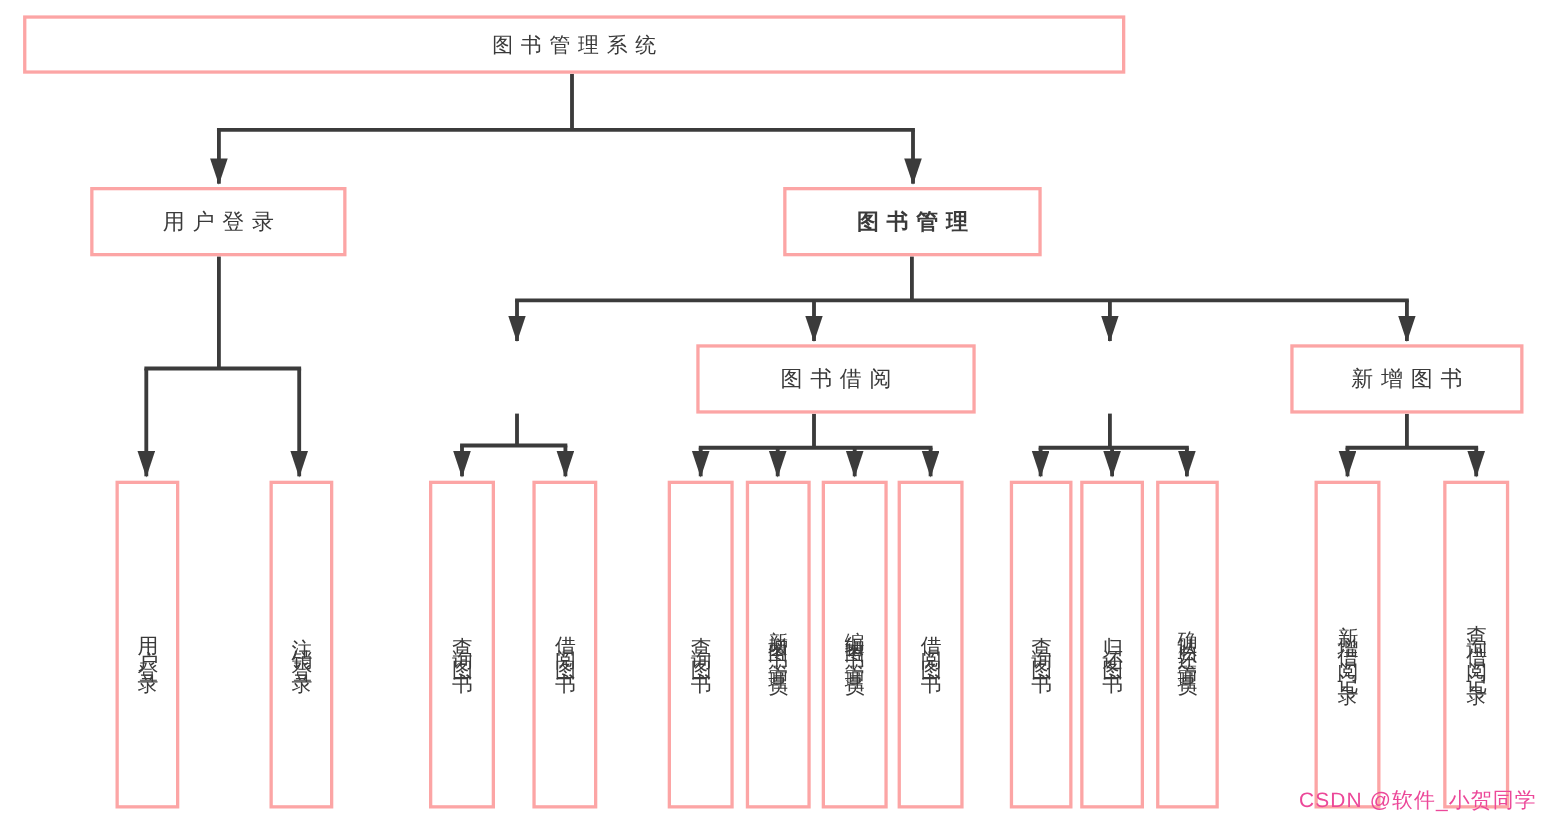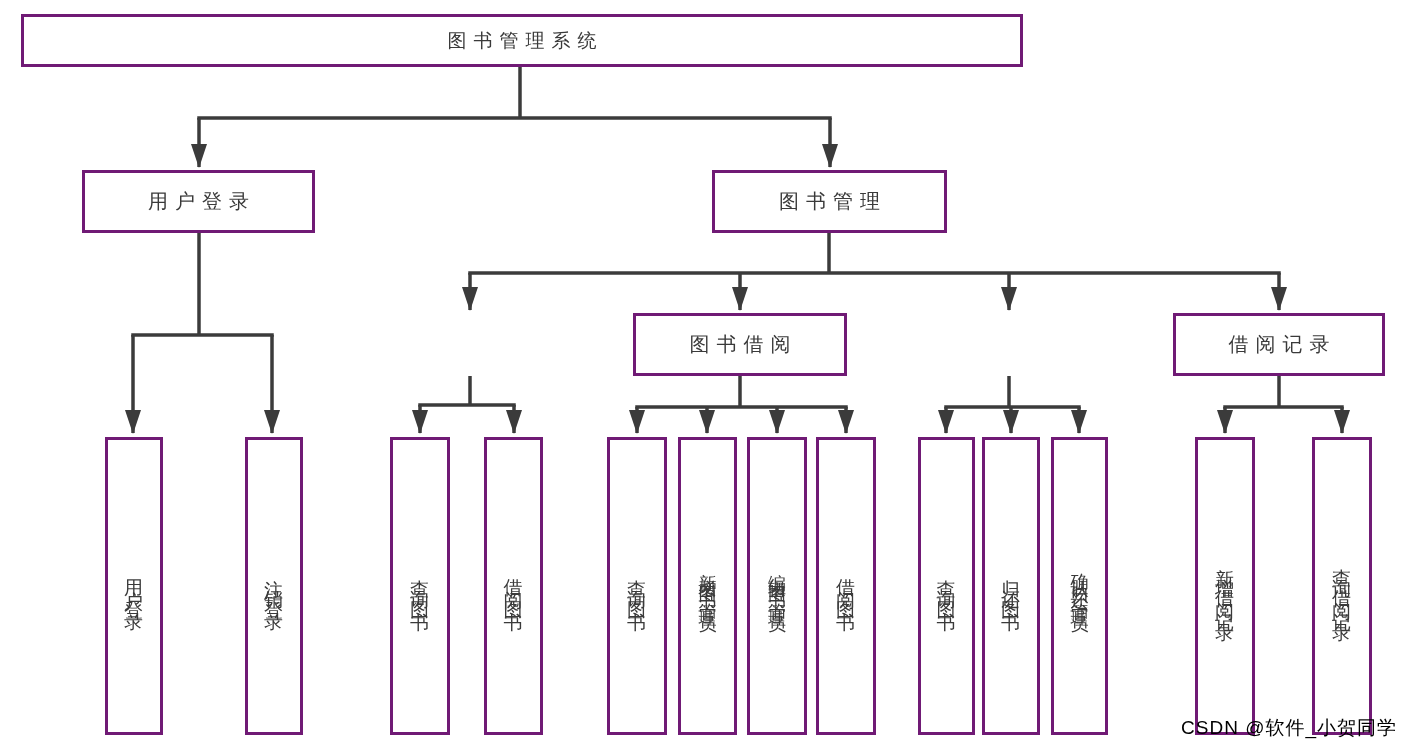--- a/index.html
+++ b/index.html
@@ -14,21 +14,21 @@
   svg.connectors {
     position: absolute;
     left: 0; top: 0;
     width: 1405px; height: 747px;
   }
   .ln { stroke: #3b3b3b; stroke-width: 3.5; fill: none; }
   .lncap { stroke-linecap: square; }
   .box {
     position: absolute;
     background: #ffffff;
-    border: 3px solid #701a75;
+    border: 3px solid #fca5a5;
     box-sizing: border-box;
     display: flex;
     align-items: center;
     justify-content: center;
     color: #3a3a3a;
   }
   .hbox { font-size: 20px; letter-spacing: 7px; text-indent: 7px; white-space: nowrap; }
   .rootbox { font-size: 19px; }
   .vbox span {
     writing-mode: vertical-rl;
@@ -37,21 +37,21 @@
     letter-spacing: 11px;
     line-height: 1;
     color: #3a3a3a;
   }
   .vbox.tight span { font-size: 18px; letter-spacing: 6px; }
   .watermark {
     position: absolute;
     right: 8px;
     bottom: 6px;
     font-size: 19px;
-    color: #000000;
+    color: #ec4899;
     letter-spacing: 1px;
     white-space: nowrap;
   }
 </style>
 </head>
 <body>
 
 <div class="canvas">
 
   <svg class="connectors" viewBox="0 0 1405 747" aria-hidden="true">
@@ -98,24 +98,24 @@
 
     <path class="ln" d="M1279,376 V407"></path>
     <path class="ln lncap" d="M1225,407 H1342"></path>
     <line class="ln" x1="1225" y1="407" x2="1225" y2="433" marker-end="url(#ah)"></line>
     <line class="ln" x1="1342" y1="407" x2="1342" y2="433" marker-end="url(#ah)"></line>
   </svg>
 
   <div class="box hbox rootbox" style="left:21px; top:14px; width:1002px; height:53px;">图书管理系统</div>
 
   <div class="box hbox" style="left:82px; top:170px; width:233px; height:63px;">用户登录</div>
-  <div class="box hbox" style="left:712px; top:170px; width:235px; height:63px;">图书管理</div>
+  <div class="box hbox" style="left:712px; top:170px; width:235px; height:63px;font-weight:bold;">图书管理</div>
 
-  <div class="box hbox" style="left:633px; top:313px; width:214px; height:63px;">图书借阅</div>
-  <div class="box hbox" style="left:1173px; top:313px; width:212px; height:63px;">借阅记录</div>
+  <div class="box hbox" style="left:633px; top:313px; width:254px; height:63px;">图书借阅</div>
+  <div class="box hbox" style="left:1173px; top:313px; width:212px; height:63px;">新增图书</div>
 
   <div class="box vbox" style="left:105px; top:437px; width:58px; height:298px;">
     <span>用户登录</span>
   </div>
   <div class="box vbox" style="left:245px; top:437px; width:58px; height:298px;">
     <span>注销登录</span>
   </div>
 
   <div class="box vbox" style="left:390px; top:437px; width:60px; height:298px;">
     <span>查询图书</span>

